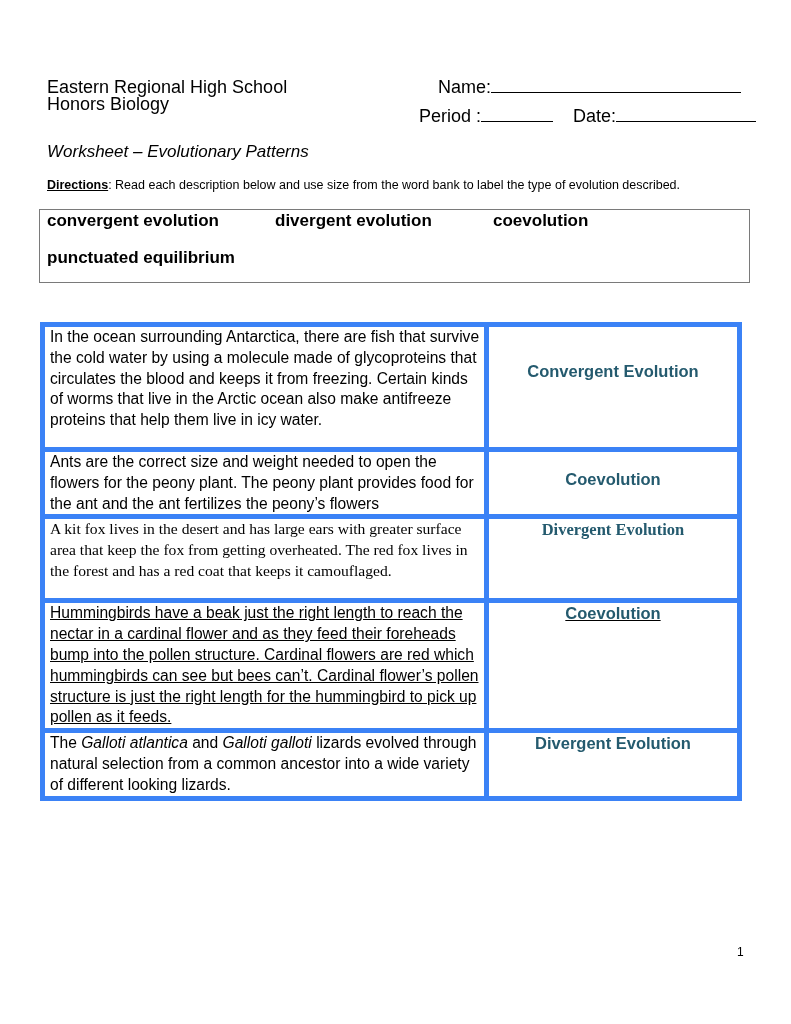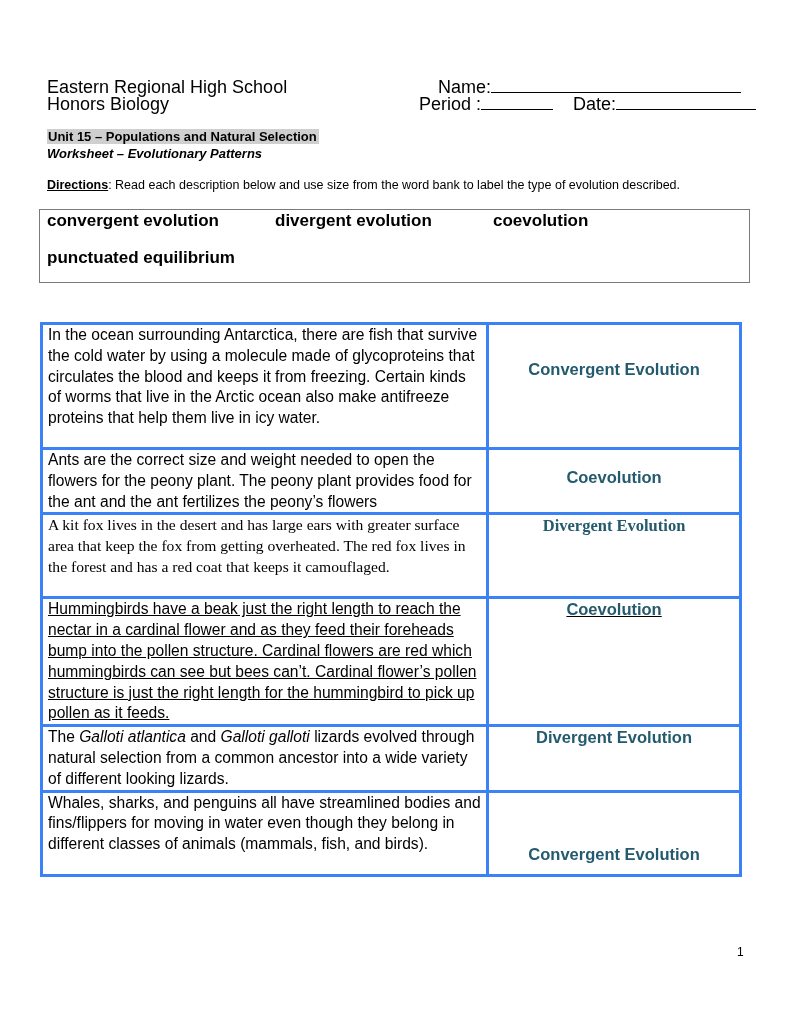--- a/index.html
+++ b/index.html
@@ -2,49 +2,49 @@
 <html><head>
 <meta charset="utf-8">
 <style>
   html, body { margin: 0; padding: 0; background: #ffffff; }
   body { width: 791px; height: 1024px; position: relative; overflow: hidden;
          font-family: "Liberation Sans", sans-serif; color: #000; }
   .abs { position: absolute; }
   .hdr { font-size: 18px; line-height: 17px; }
   .blank { display: inline-block; border-bottom: 1px solid #000; height: 12px; vertical-align: baseline; }
   .unit-title { font-weight: bold; font-size: 13px; background: #cfcfcf; padding: 0 2px 0 1px; }
-  .subtitle { font-weight: bold; font-style: italic; font-size: 13px; }
+  .subtitle { font-weight: normal; font-style: italic; font-size: 17px; }
   .directions { font-size: 12.5px; }
   .directions b { text-decoration: underline; text-align: right; }
   .word-bank { left: 39px; top: 209px; width: 711px; height: 74px; border: 1px solid #7a7a7a; box-sizing: border-box; }
   .wb-word { position: absolute; font-weight: bold; font-size: 17px; }
   table.ws { position: absolute; left: 40px; top: 322px; width: 702px; border-collapse: collapse; }
-  table.ws td { border: 3px solid #3b82f6; vertical-align: top; }
+  table.ws td { border: 5px solid #3b82f6; vertical-align: top; }
   td.desc { width: 443px; padding: 0 4px 0 5px; font-size: 15.6px; line-height: 20.8px; }
   td.ans { width: 252px; text-align: center; vertical-align: middle; font-weight: bold; font-size: 16.5px; color: #245a6e; }
   td.ans.bottom { vertical-align: bottom; padding-bottom: 10px; }
   .page-num { left: 737px; top: 945px; font-size: 12px; }
 </style>
 </head>
 <body>
 
 <div class="abs hdr" style="left:47px; top:79px;">Eastern Regional High School</div>
 <div class="abs hdr" style="left:47px; top:96px;">Honors Biology</div>
 
 <div class="abs hdr" style="left:438px; top:79px;">
   <span>Name:</span><span class="blank" style="width:250px;"></span>
 </div>
-<div class="abs hdr" style="left:419px; top:96px;">
+<div class="abs hdr" style="left:419px; top:108px;">
   <span>Period :</span><span class="blank" style="width:72px;"></span>
   <span style="display:inline-block; width:10px;"></span>
   <span>Date:</span><span class="blank" style="width:140px;"></span>
 </div>
 
 <div class="abs" style="left:47px; top:128px; line-height:16px;">
-  <span class="unit-title">Unit 15 – Populations and Natural Selection</span><br>
+  <br>
   <span class="subtitle">Worksheet – Evolutionary Patterns</span>
 </div>
 
 <div class="abs directions" style="left:47px; top:178px;">
   <b>Directions</b><span>: Read each description below and use size from the word bank to label the type of evolution described.</span>
 </div>
 
 <div class="abs word-bank">
   <span class="wb-word" style="left:7px; top:1px;">convergent evolution</span>
   <span class="wb-word" style="left:235px; top:1px;">divergent evolution</span>
@@ -67,20 +67,16 @@
     <td class="ans">Divergent Evolution</td>
   </tr>
   <tr style="height:125px;text-decoration:underline;">
     <td class="desc">Hummingbirds have a beak just the right length to reach the nectar in a cardinal flower and as they feed their foreheads bump into the pollen structure.  Cardinal flowers are red which hummingbirds can see but bees can’t.  Cardinal flower’s pollen structure is just the right length for the hummingbird to pick up pollen as it feeds.</td>
     <td class="ans">Coevolution</td>
   </tr>
   <tr style="height:63px;">
     <td class="desc"><span>The </span><i>Galloti atlantica</i><span> and </span><i>Galloti galloti</i><span>  lizards evolved through natural selection from a common ancestor into a wide variety of different looking lizards.</span></td>
     <td class="ans">Divergent Evolution</td>
   </tr>
-  <tr style="height:84px;">
-    <td class="desc">Whales, sharks, and penguins all have streamlined bodies and fins/flippers for moving in water even though they belong in different classes of animals (mammals, fish, and birds).</td>
-    <td class="ans bottom">Convergent Evolution</td>
-  </tr>
 </tbody>
   </table>
 
 <div class="abs page-num">1</div>
 
 </body></html>

